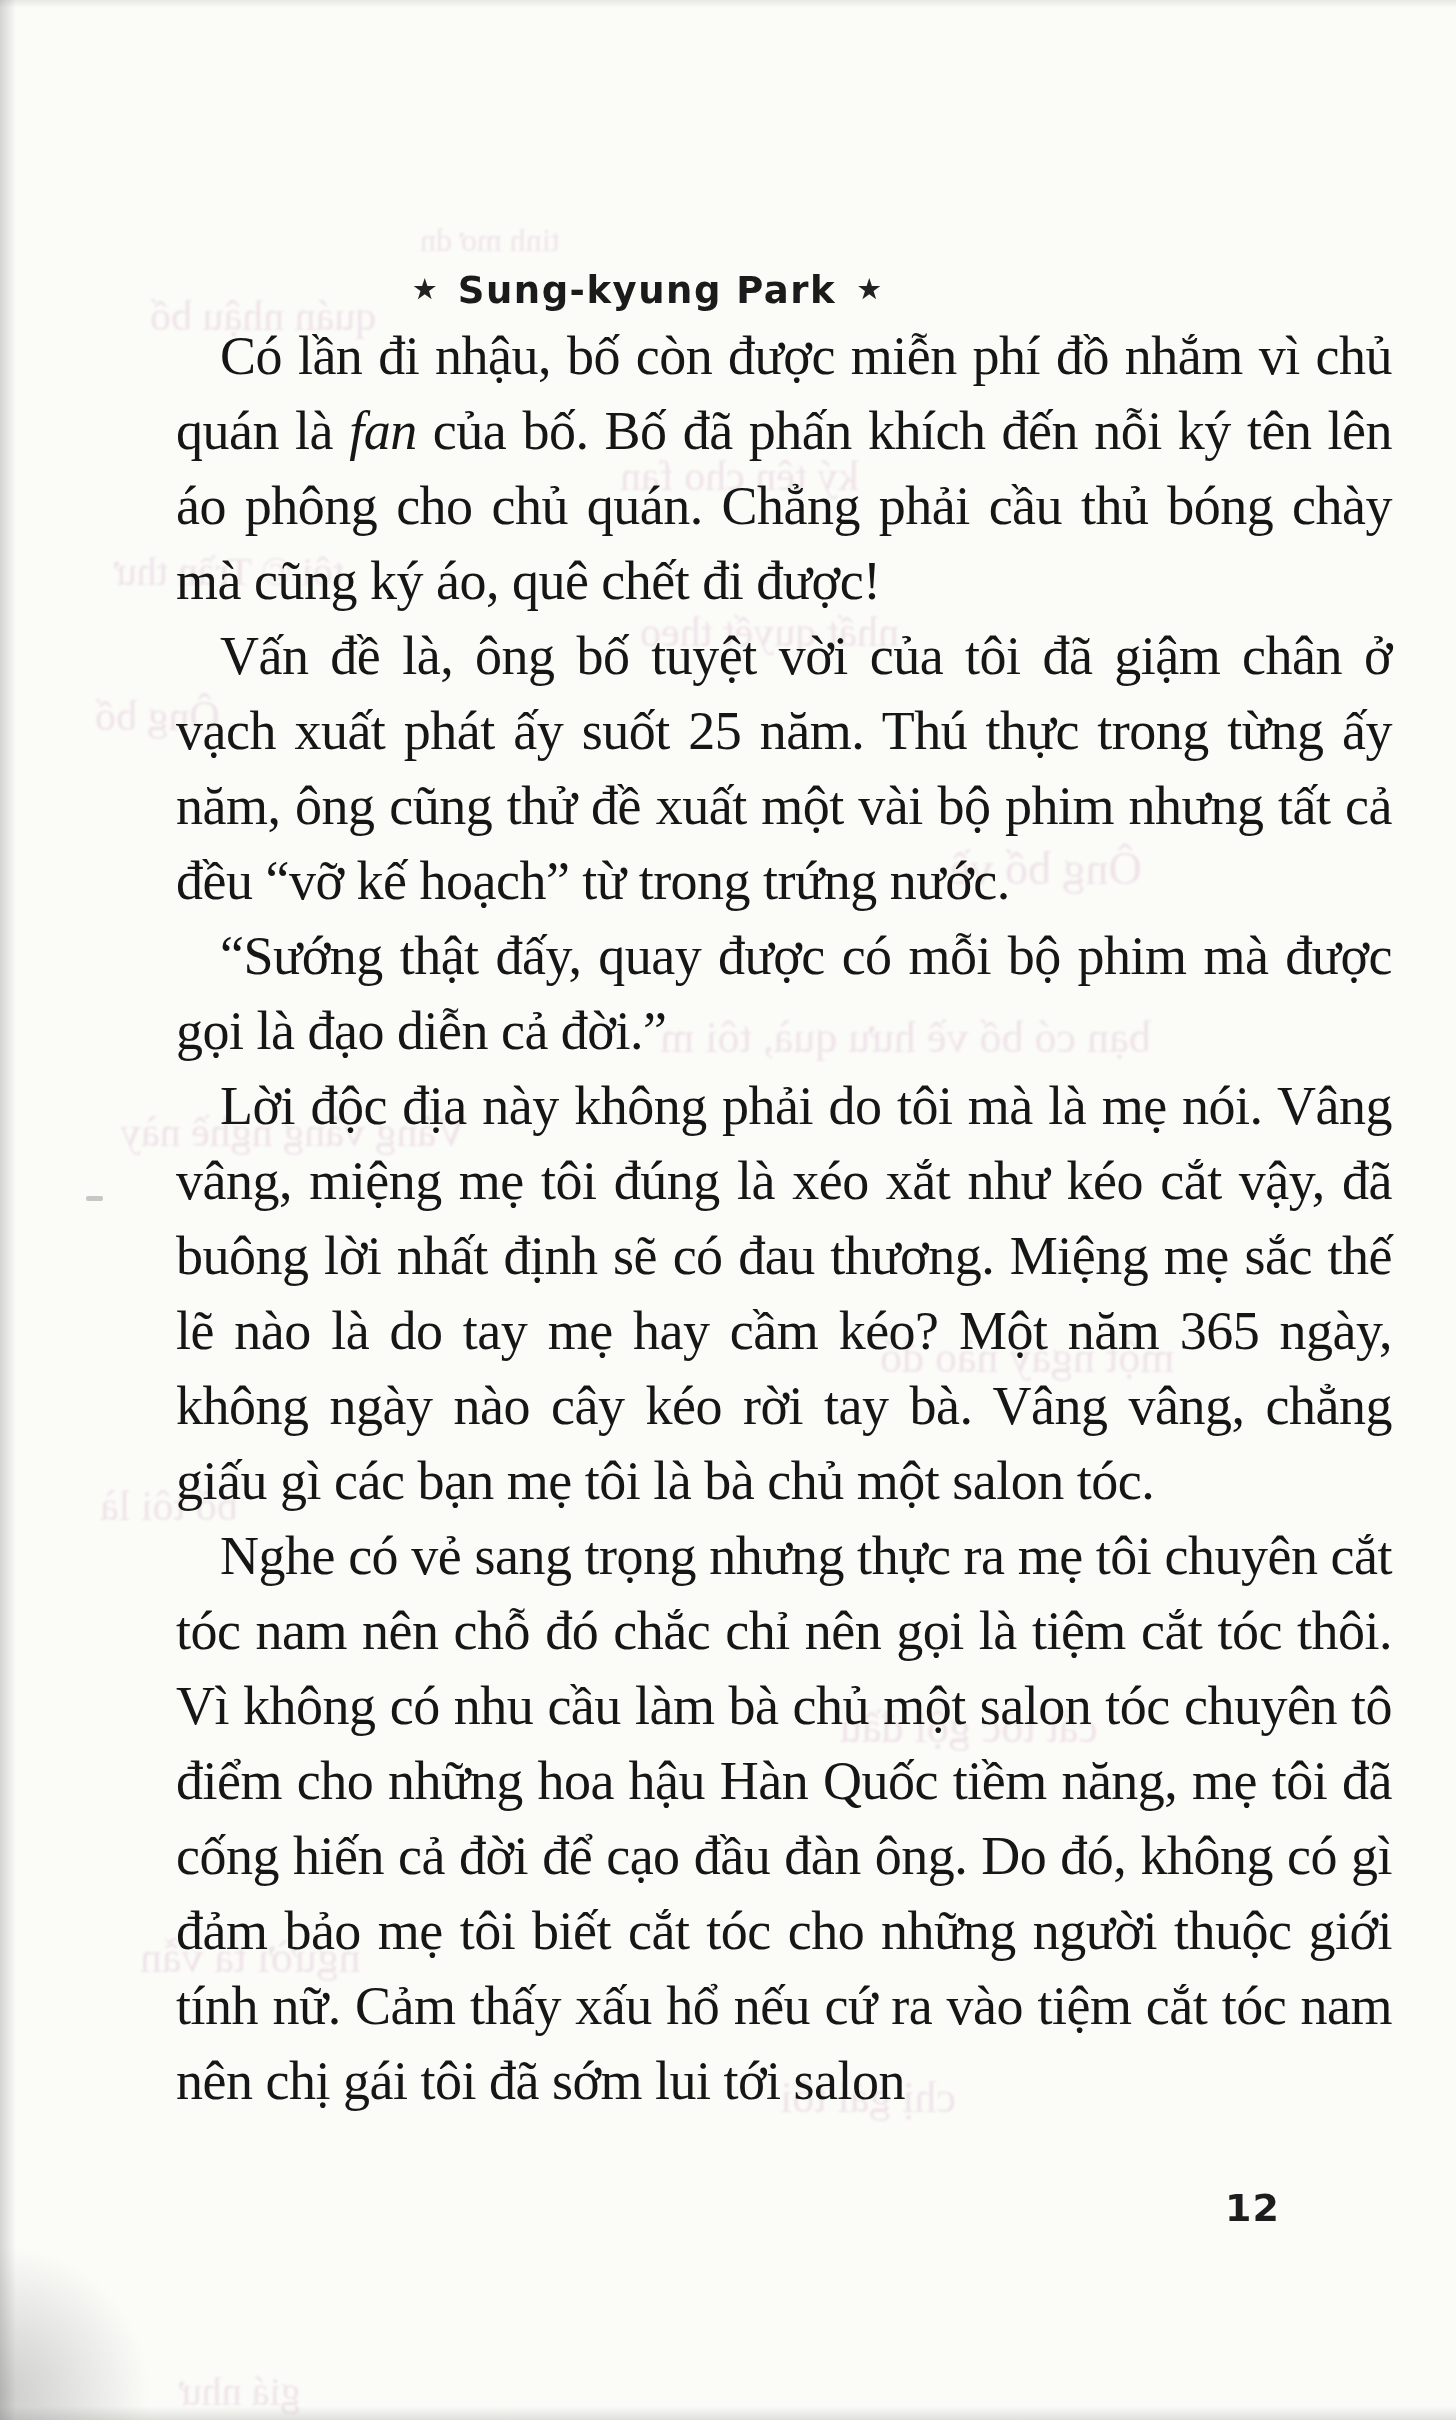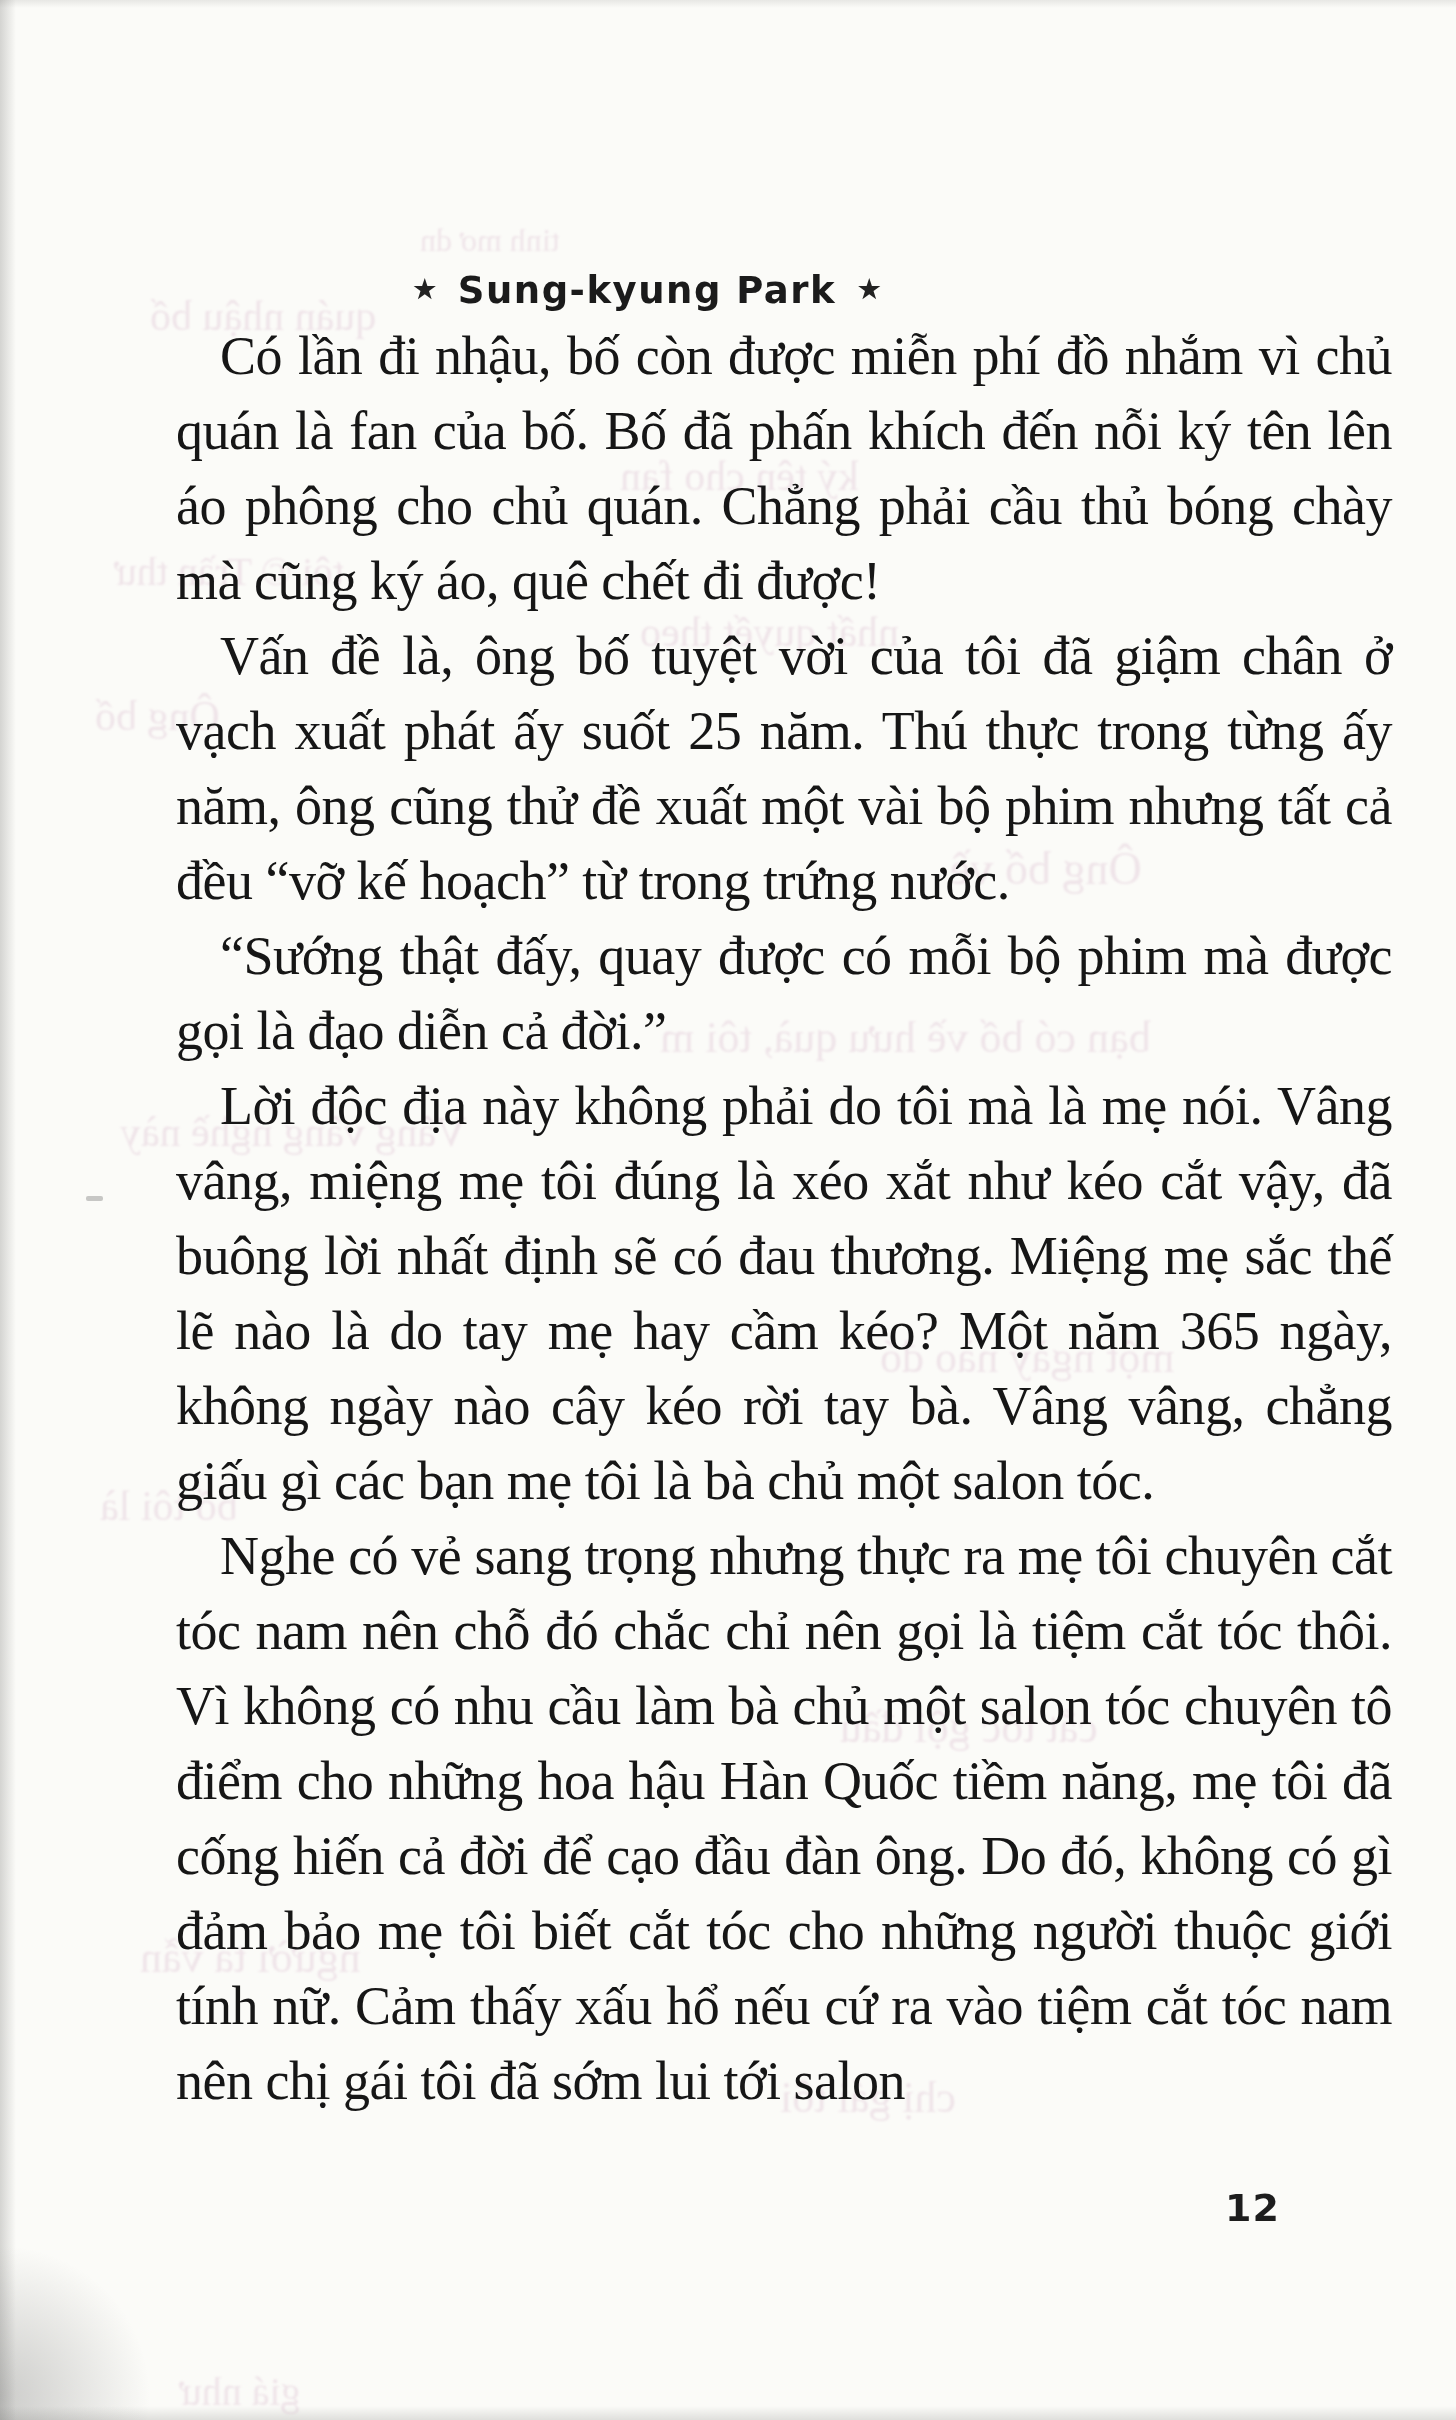--- a/index.html
+++ b/index.html
@@ -43,21 +43,21 @@
     position:absolute;left:176px;top:319px;width:1216px;
   }
   .para{
     margin:0;
     font-size:54px;line-height:75px;
     letter-spacing:-0.5px;
     color:#161616;
     text-align:justify;
     text-indent:44px;
   }
-  .para .it{}
+  .para .it{font-style:italic;}
   .folio{
     position:absolute;top:2186px;left:0;width:1280px;
     text-align:right;
     font-family:"DejaVu Sans","Liberation Sans",sans-serif;
     font-weight:700;font-size:38px;color:#1d1d1d;
     letter-spacing:1px;
   }
   .scan-dash{
     position:absolute;left:86px;top:1196px;width:17px;height:5px;
     background:#9c9c9a;opacity:.55;border-radius:2px;

